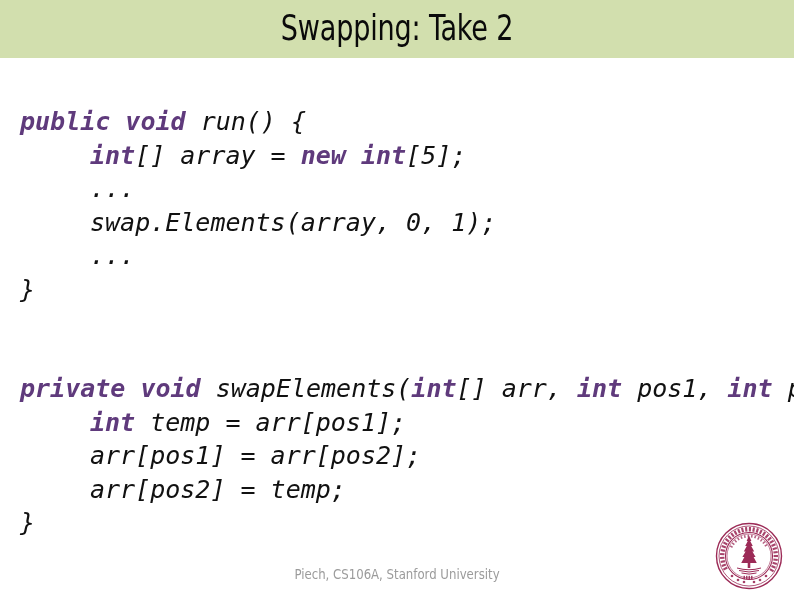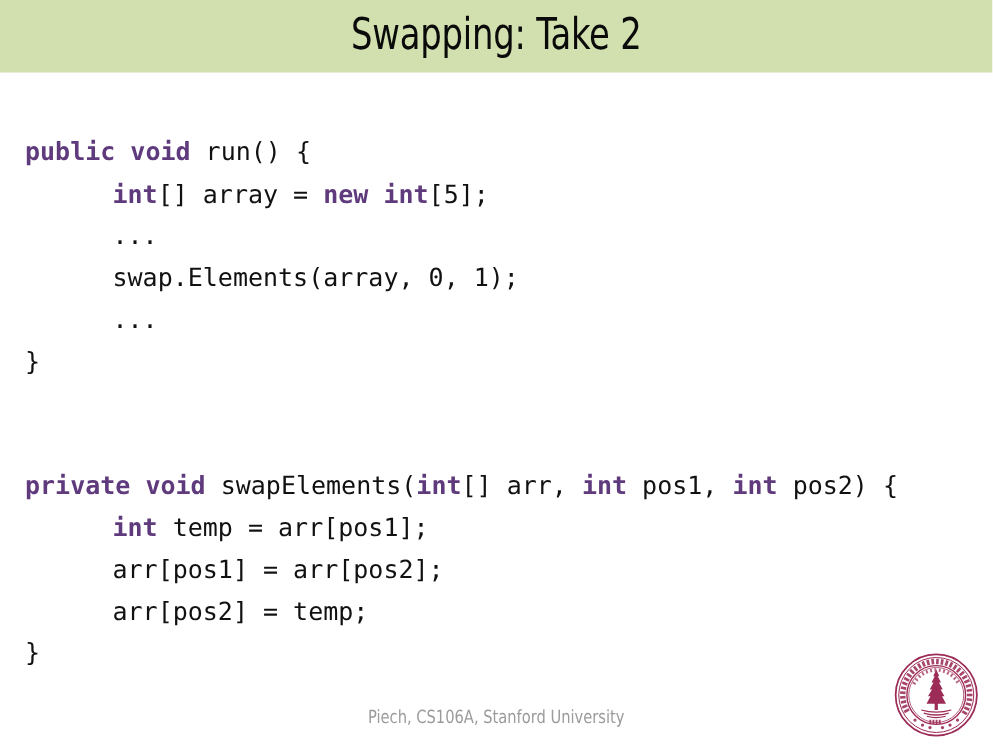--- a/index.html
+++ b/index.html
@@ -47,24 +47,25 @@
     white-space: nowrap;
   }
 
   
   #code-area {
     position: absolute;
     left: 20px;
     top: 105px;
     width: 760px;
     font-family: "DejaVu Sans Mono", "Liberation Mono", monospace;
-    font-size: 20px;
+    font-size: 25px;
     line-height: 33.5px;
     color: #111111;
     white-space: pre;
+    font-style: italic;
   }
 
   .code-line {
     height: 33.5px;
     white-space: pre;
   }
 
   .ind1 { padding-left: 70px; }
 
   .kw {

